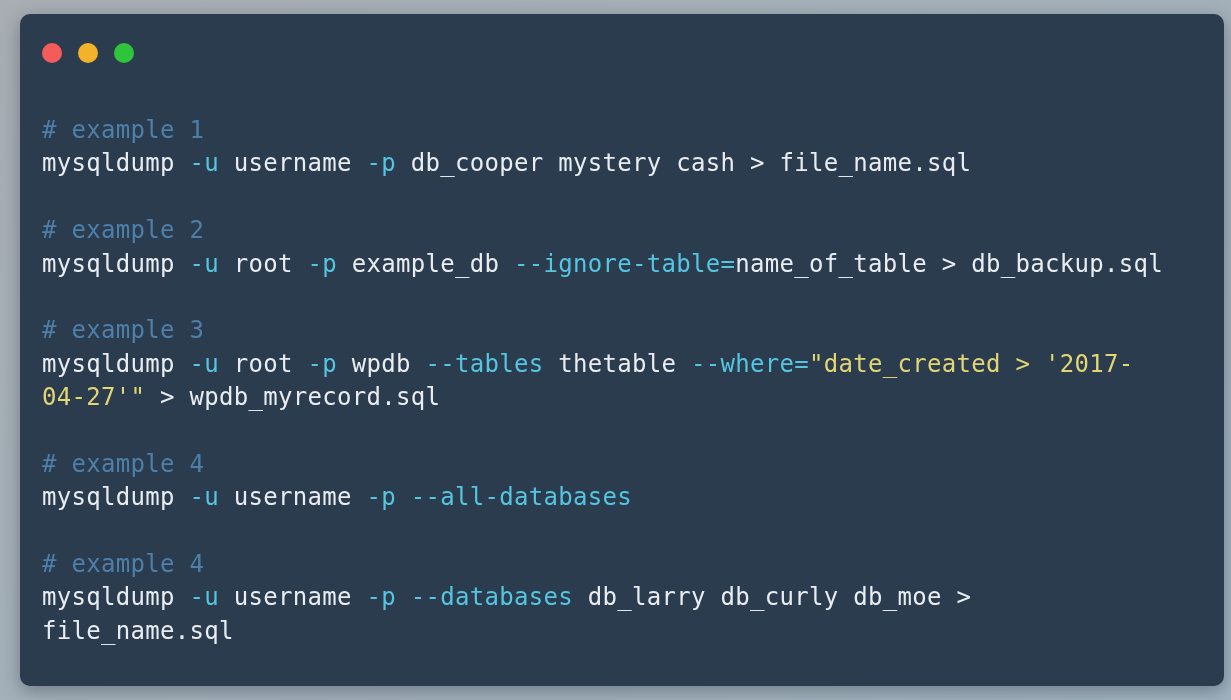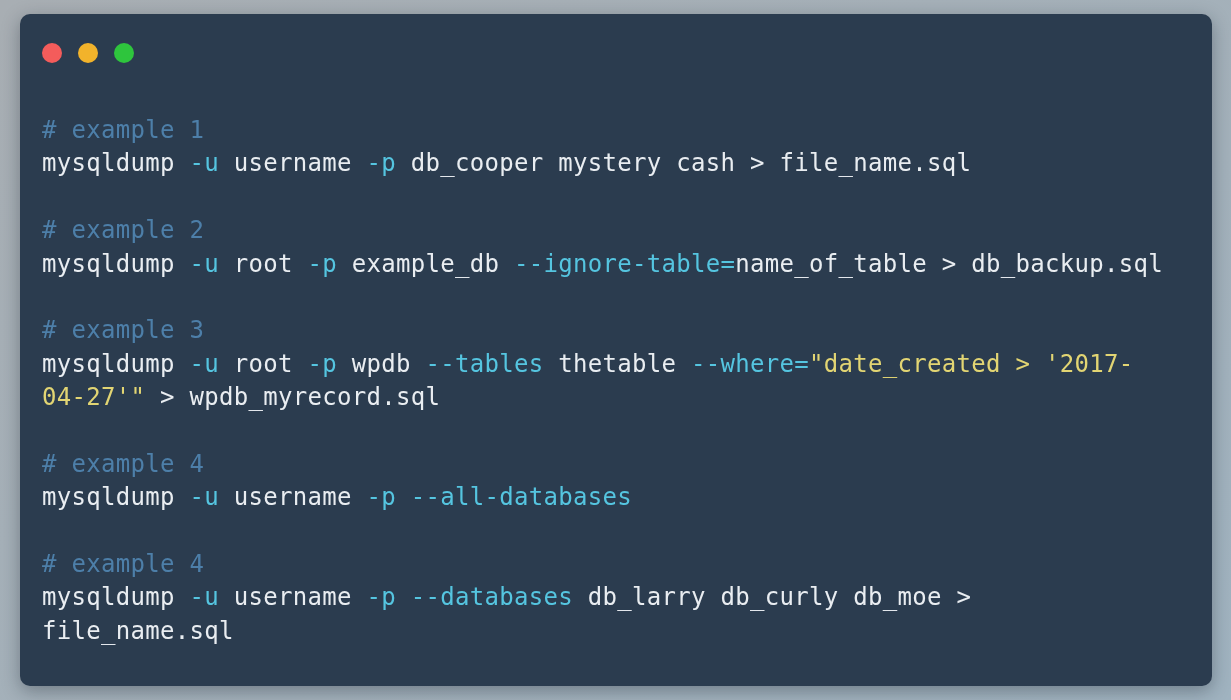--- a/index.html
+++ b/index.html
@@ -18,20 +18,21 @@
   }
   .window {
     position: absolute;
     left: 20px;
     top: 14px;
     width: 1192px;
     height: 672px;
     background: #2b3c4f;
     border-radius: 10px;
     box-shadow: 0 5px 18px rgba(20, 30, 40, 0.35);
+    padding-left: 12px;
   }
   .traffic-lights {
     position: absolute;
     top: 29px;
     left: 22px;
     display: flex;
     gap: 16px;
   }
   .light {
     width: 20px;

